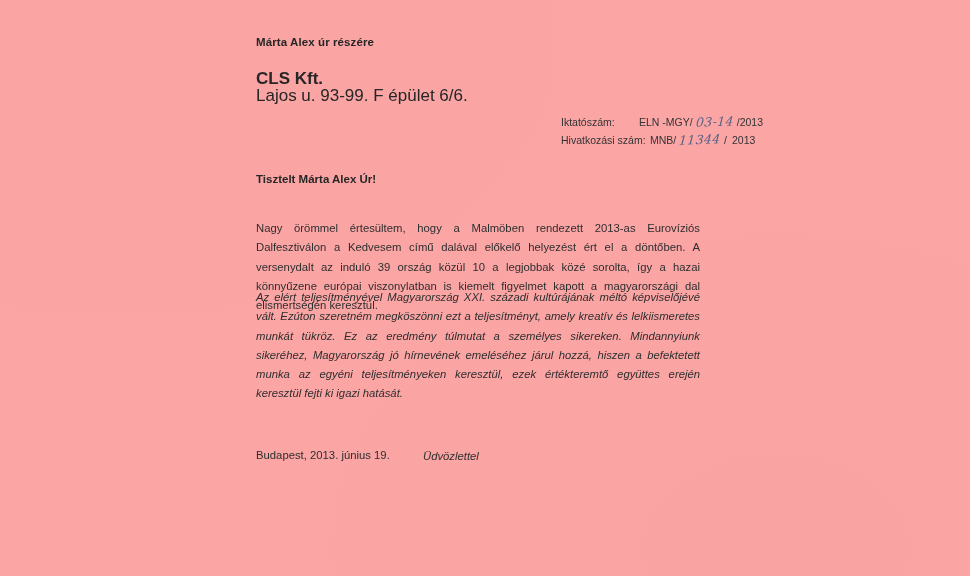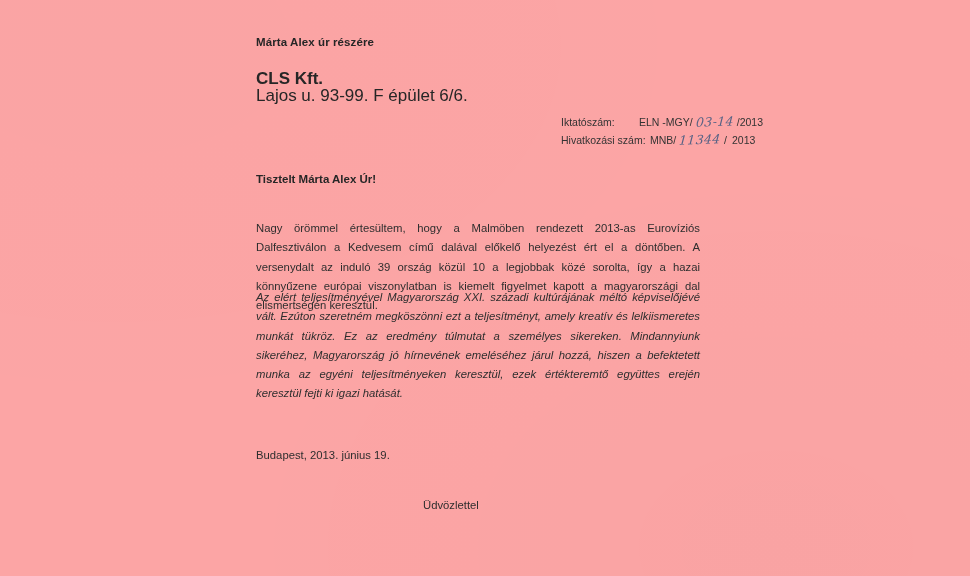--- a/index.html
+++ b/index.html
@@ -94,23 +94,24 @@
 
   .dateline {
     left: 256px;
     top: 449px;
     font-size: 11.3px;
     color: #2e2e2e;
   }
 
   .closing {
     left: 423px;
-    top: 499px;
+    top: 450px;
     font-size: 11.3px;
     color: #2e2e2e;
+    font-style: italic;
   }
 
   .signature-wrap {
     left: 500px;
     top: 496px;
     width: 220px;
     height: 50px;
   }
   .sig-svg { position: absolute; left: 0; top: 0; }
   .signer-name {

